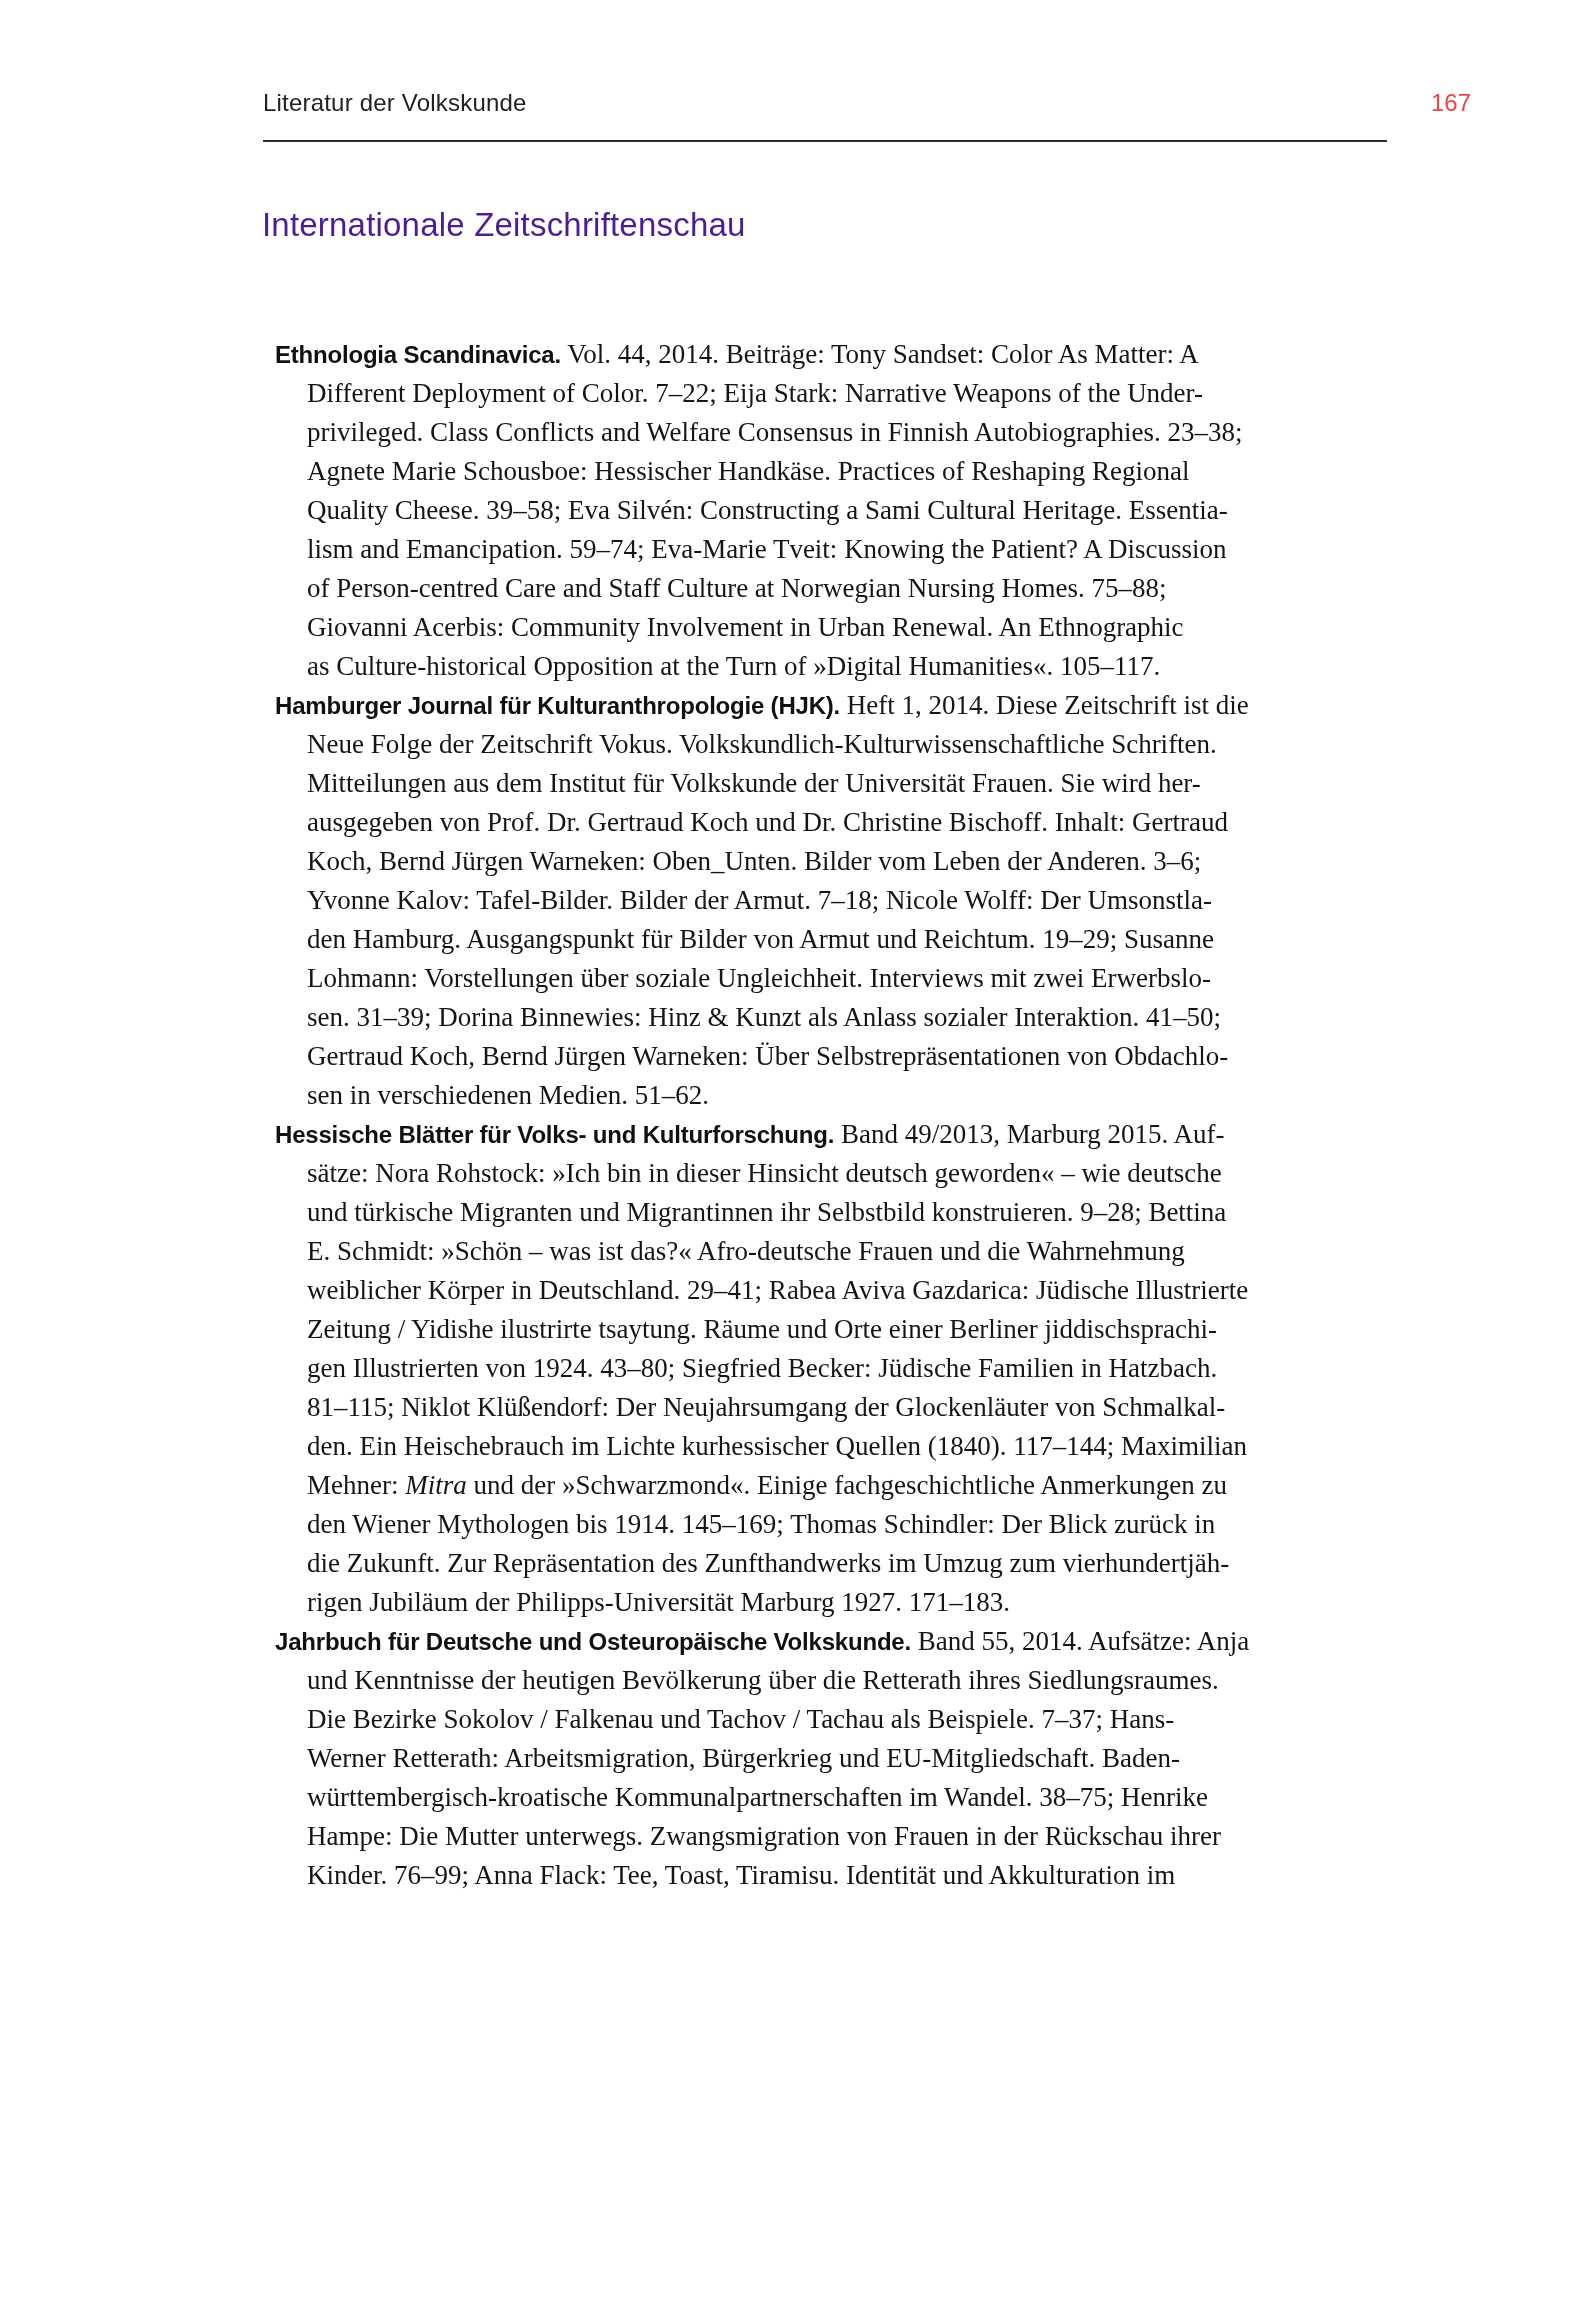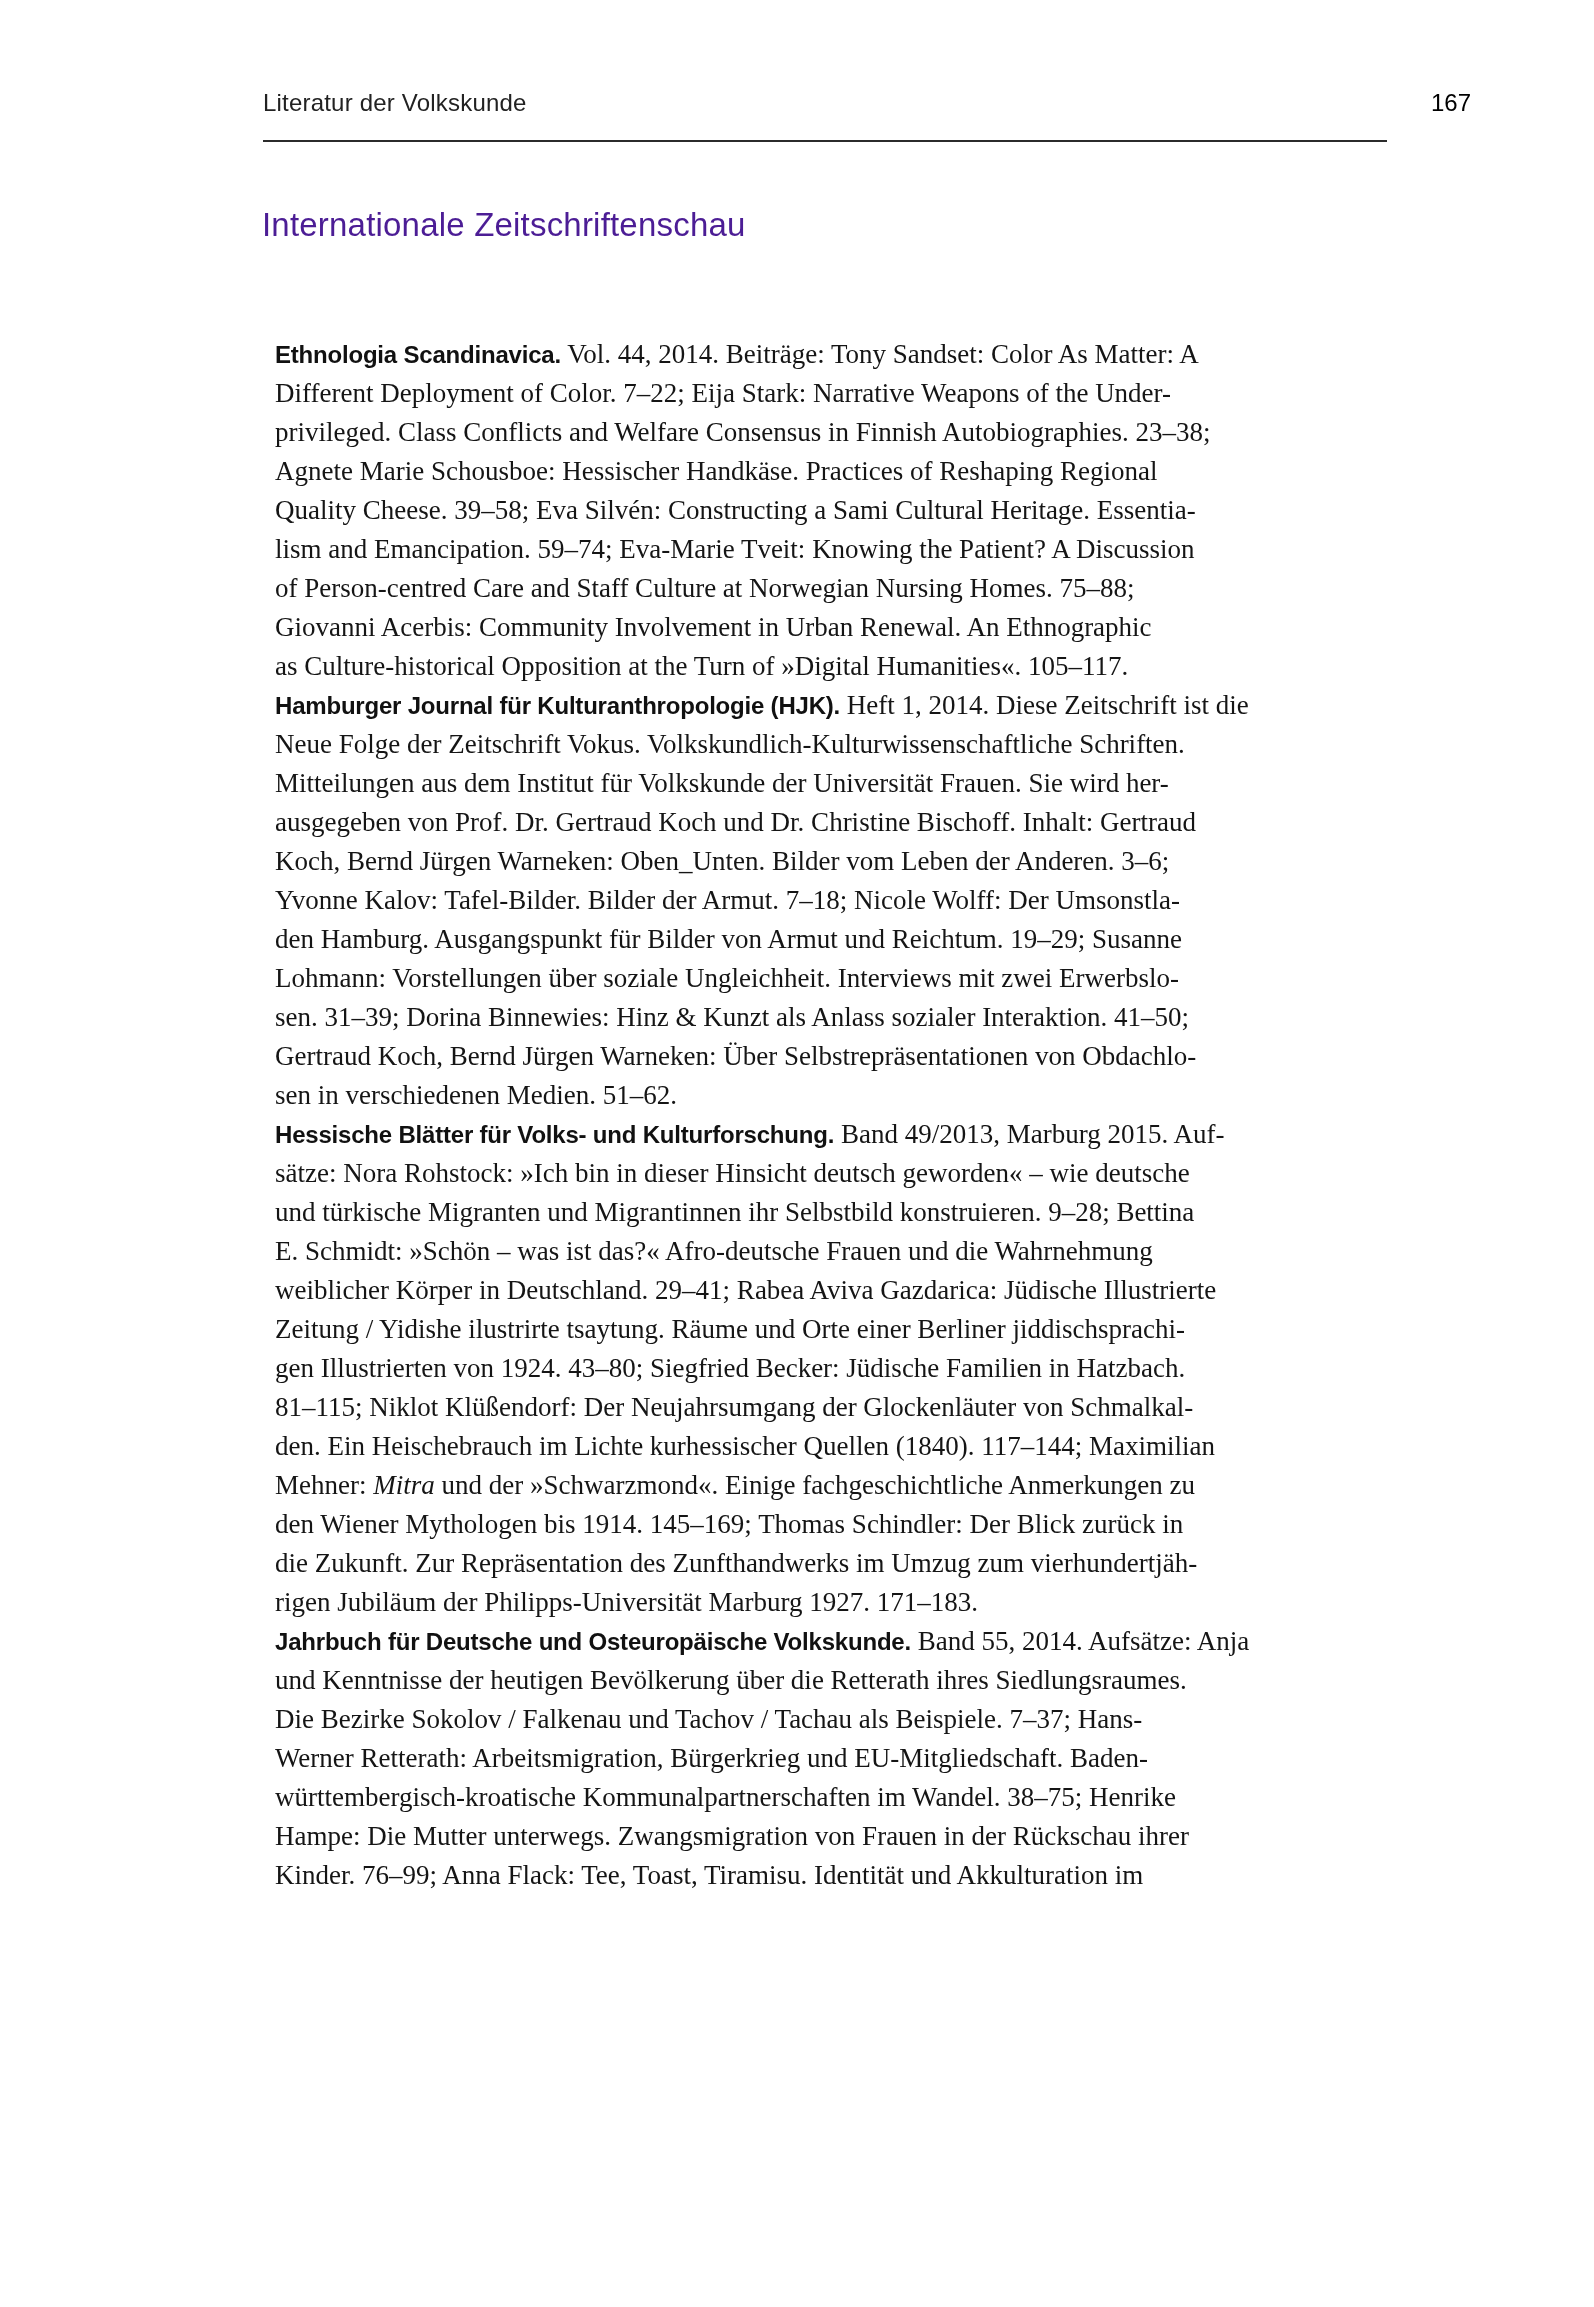--- a/index.html
+++ b/index.html
@@ -19,21 +19,21 @@
     font-size: 24px; line-height: 29px;
     font-weight: 400; color: #222222;
     letter-spacing: 0.2px;
     white-space: pre;
   }
   .page-number {
     position: absolute;
     left: 1431px; top: 88px;
     font-family: "Liberation Sans", sans-serif;
     font-size: 24px; line-height: 29px;
-    font-weight: 400; color: #000000;
+    font-weight: 400; color: #ef4444;
     white-space: pre;
   }
   .header-rule {
     position: absolute;
     left: 263px; top: 140px;
     width: 1124px; height: 2.4px;
     background: #2b2b2b;
   }
   .section-title {
     position: absolute;
@@ -50,21 +50,21 @@
     width: 1188px;
   }
   .line {
     height: 39px;
     line-height: 39px;
     white-space: pre;
     font-size: 27px;
     font-variant-numeric: oldstyle-nums;
     color: #151515;
   }
-  .line.cont { }
+  .line.cont { margin-left: 32px; }
   .title {
     font-family: "Liberation Sans", sans-serif;
     font-weight: bold;
     font-size: 24px;
     letter-spacing: -0.2px;
     color: #111111;
   }
   .body { font-family: "Liberation Serif", serif; }
   .italic { font-family: "Liberation Serif", serif; font-style: italic; }
 </style>

